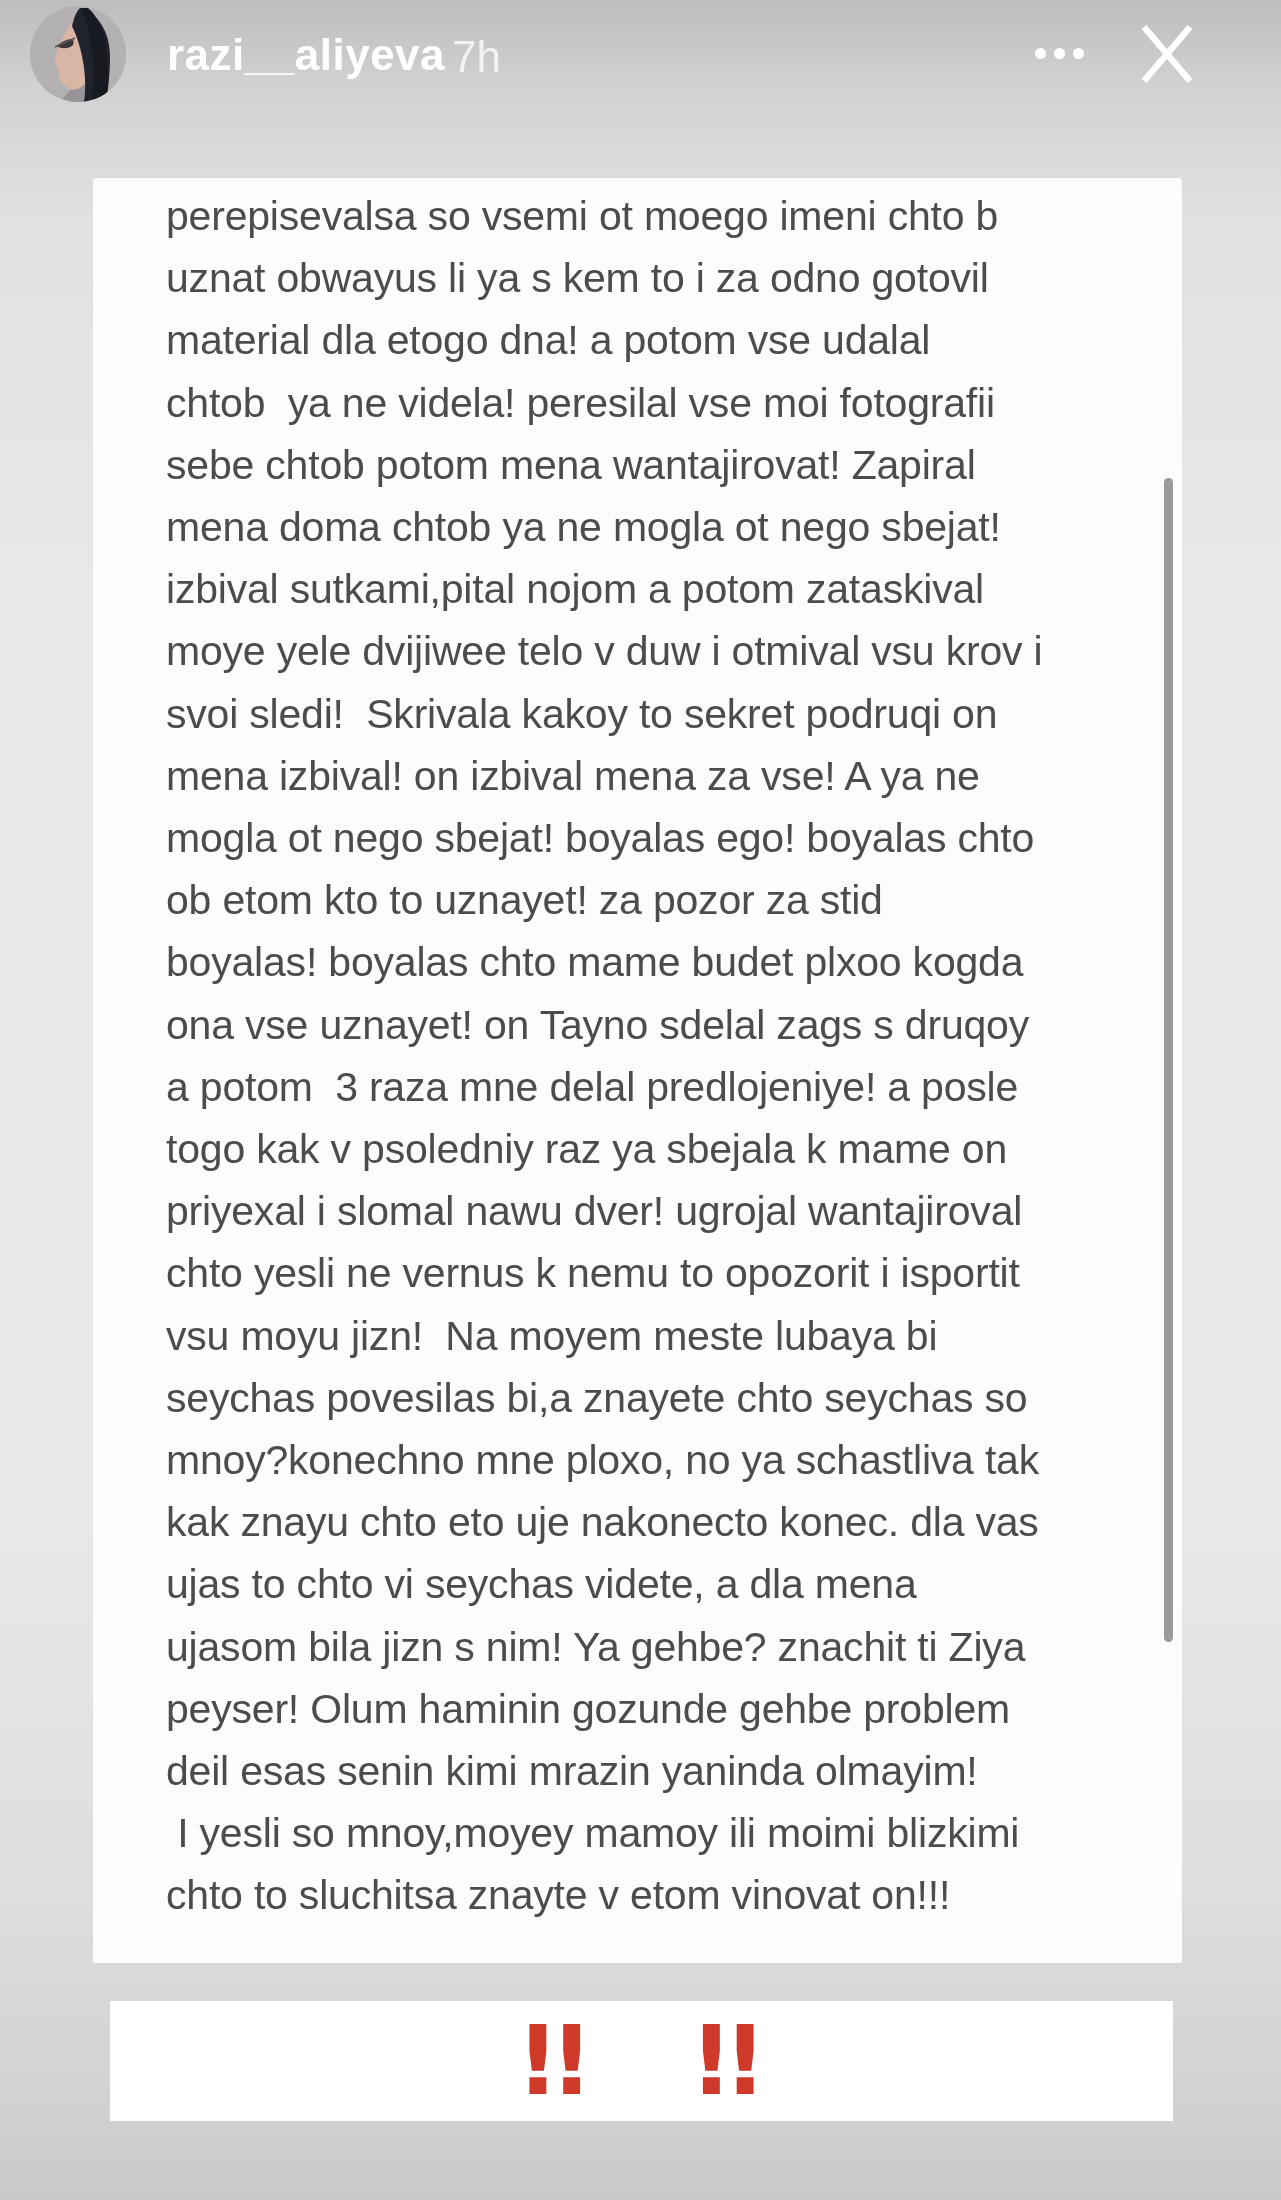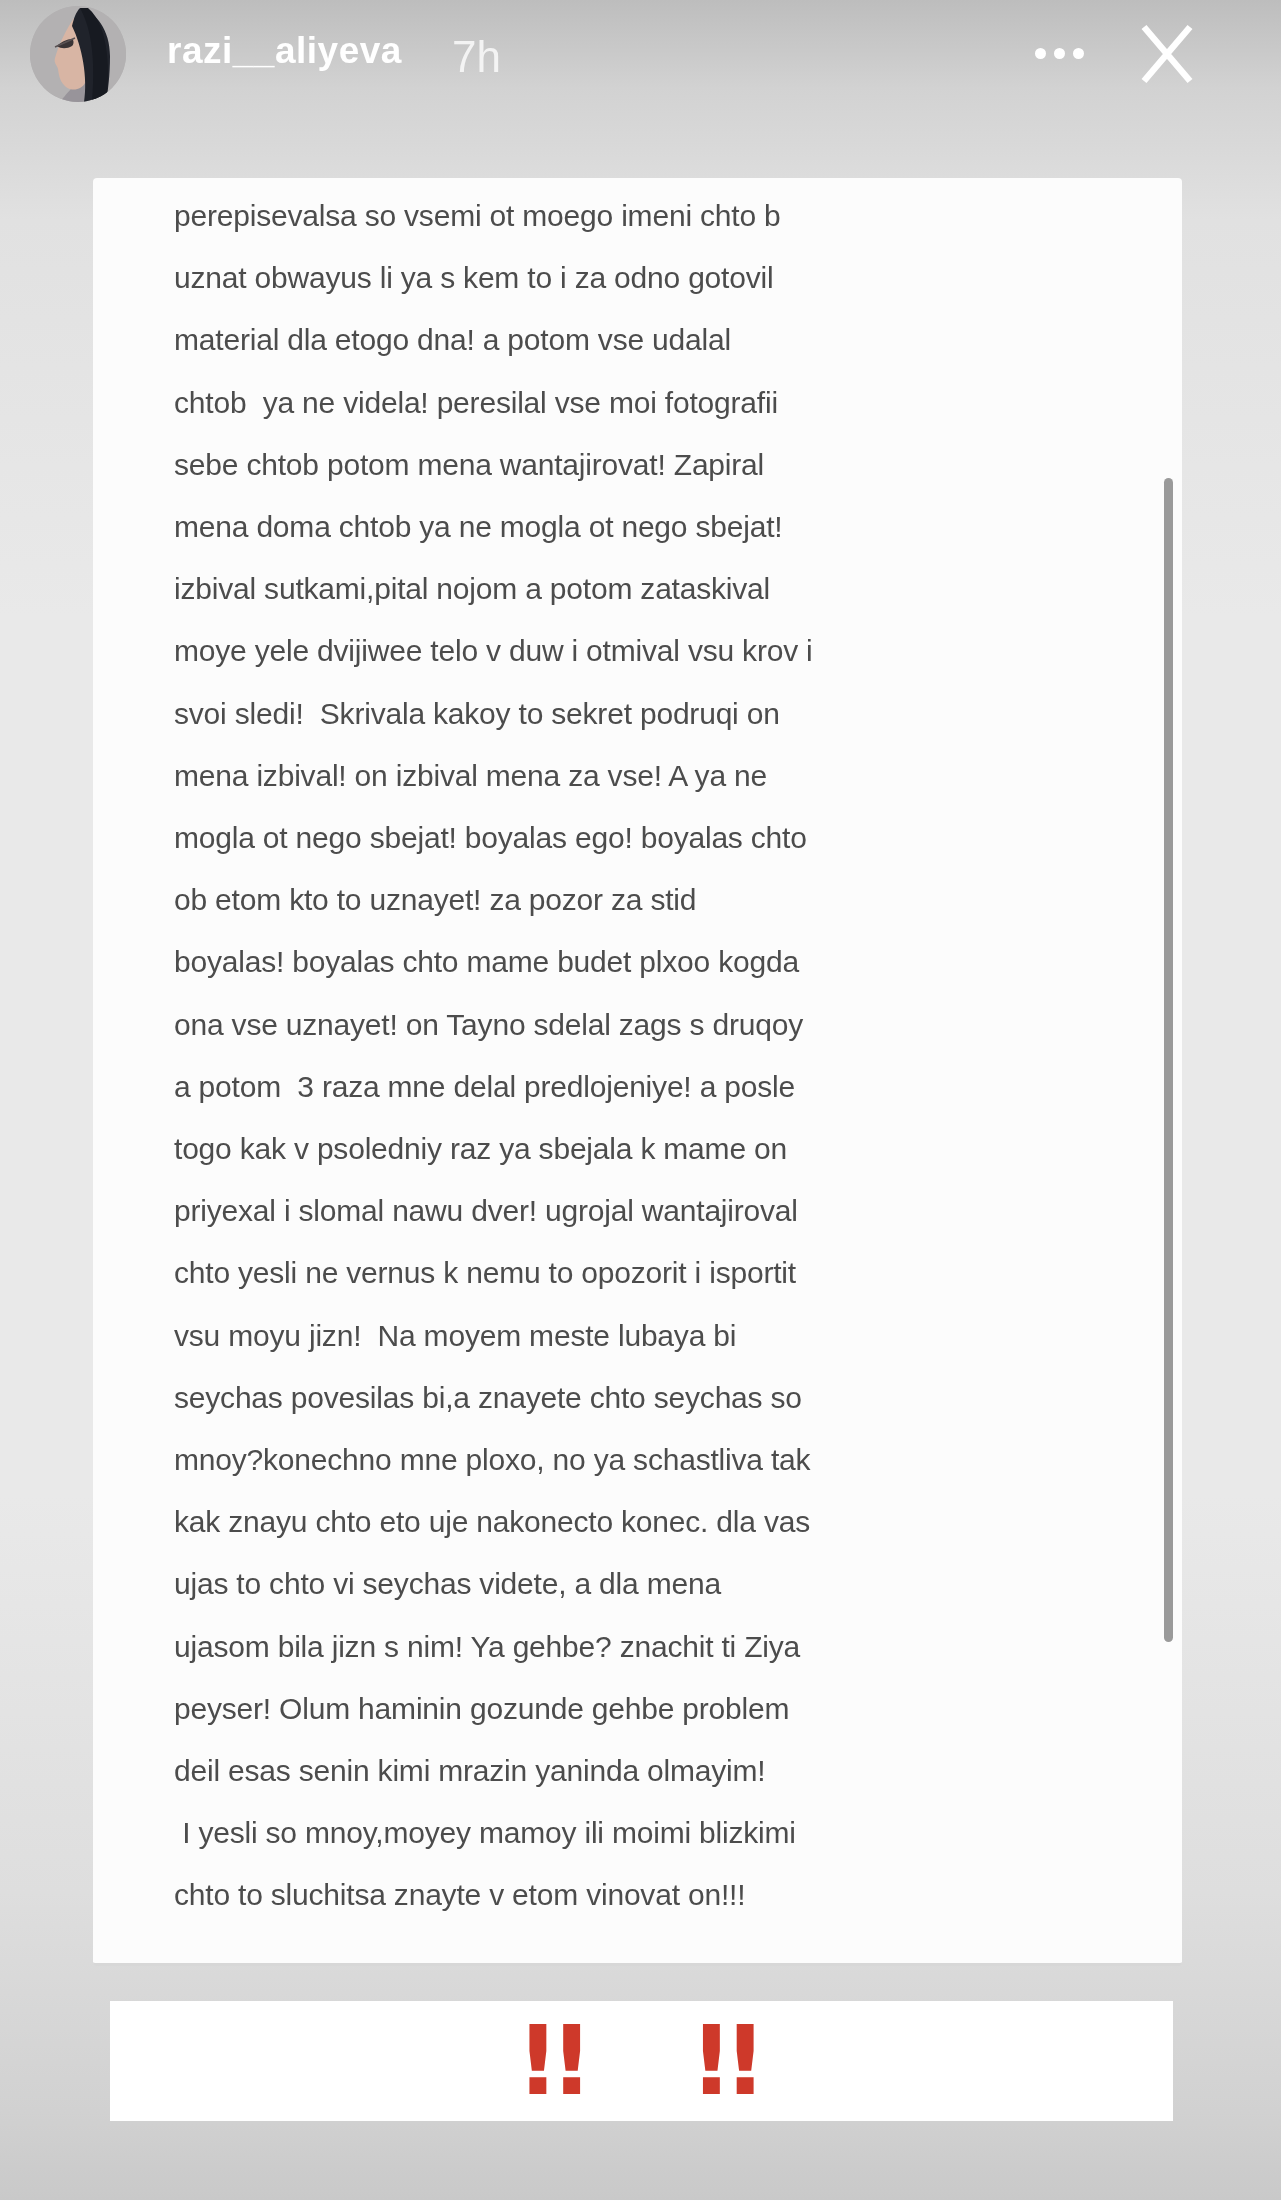--- a/index.html
+++ b/index.html
@@ -8,36 +8,36 @@
     font-family:"Liberation Sans","DejaVu Sans",sans-serif;
     background:linear-gradient(180deg,#bdbdbd 0%,#d2d2d2 4%,#e1e1e1 10%,#e9e9e9 28%,#e9e9e9 68%,#dedede 86%,#d1d1d1 96%,#c9c9c9 100%);
   }
   
   .header{position:absolute;left:0;top:0;width:100%;height:110px;display:flex;align-items:center;}
   .avatar{
     position:absolute;left:30px;top:6px;width:96px;height:96px;border-radius:50%;
     overflow:hidden;background:#b3b1b2;
   }
   .avatar svg{display:block;width:100%;height:100%;}
-  .username{position:absolute;left:167px;top:30px;font-size:37px;font-weight:600;color:#ffffff;letter-spacing:.5px;}
+  .username{position:absolute;left:167px;top:30px;font-size:44px;font-weight:600;color:#ffffff;letter-spacing:.5px;}
   .timestamp{position:absolute;left:452px;top:32px;font-size:44px;font-weight:400;color:rgba(255,255,255,.78);}
   .more-btn{position:absolute;left:1035px;top:46px;width:60px;height:14px;display:flex;gap:8px;align-items:center;cursor:pointer;}
   .more-btn i{width:11px;height:11px;border-radius:50%;background:#ffffff;display:block;}
   .close-btn{position:absolute;left:1139px;top:22px;width:56px;height:64px;cursor:pointer;}
   .close-btn svg{display:block;width:100%;height:100%;}
   
   .card{
     position:absolute;left:93px;top:178px;width:1089px;height:1785px;
     background:#fcfcfc;border-radius:4px;border-bottom:3px solid #d7d7d7;
     overflow:hidden;
   }
   .story-text{
     position:absolute;left:73px;top:7px;
-    font-size:30px;line-height:62.2px;letter-spacing:-0.2px;
-    color:#4c4c4c;white-space:pre;margin-left:8px;
+    font-size:41px;line-height:62.2px;letter-spacing:-0.2px;
+    color:#4c4c4c;white-space:pre;
   }
   .scrollbar-thumb{
     position:absolute;left:1164px;top:478px;width:9px;height:1164px;
     background:#9a9a9a;border-radius:5px;
   }
   
   .banner{
     position:absolute;left:110px;top:2001px;width:1063px;height:120px;
     background:#ffffff;display:flex;align-items:baseline;justify-content:center;
     z-index:0;overflow:visible;

